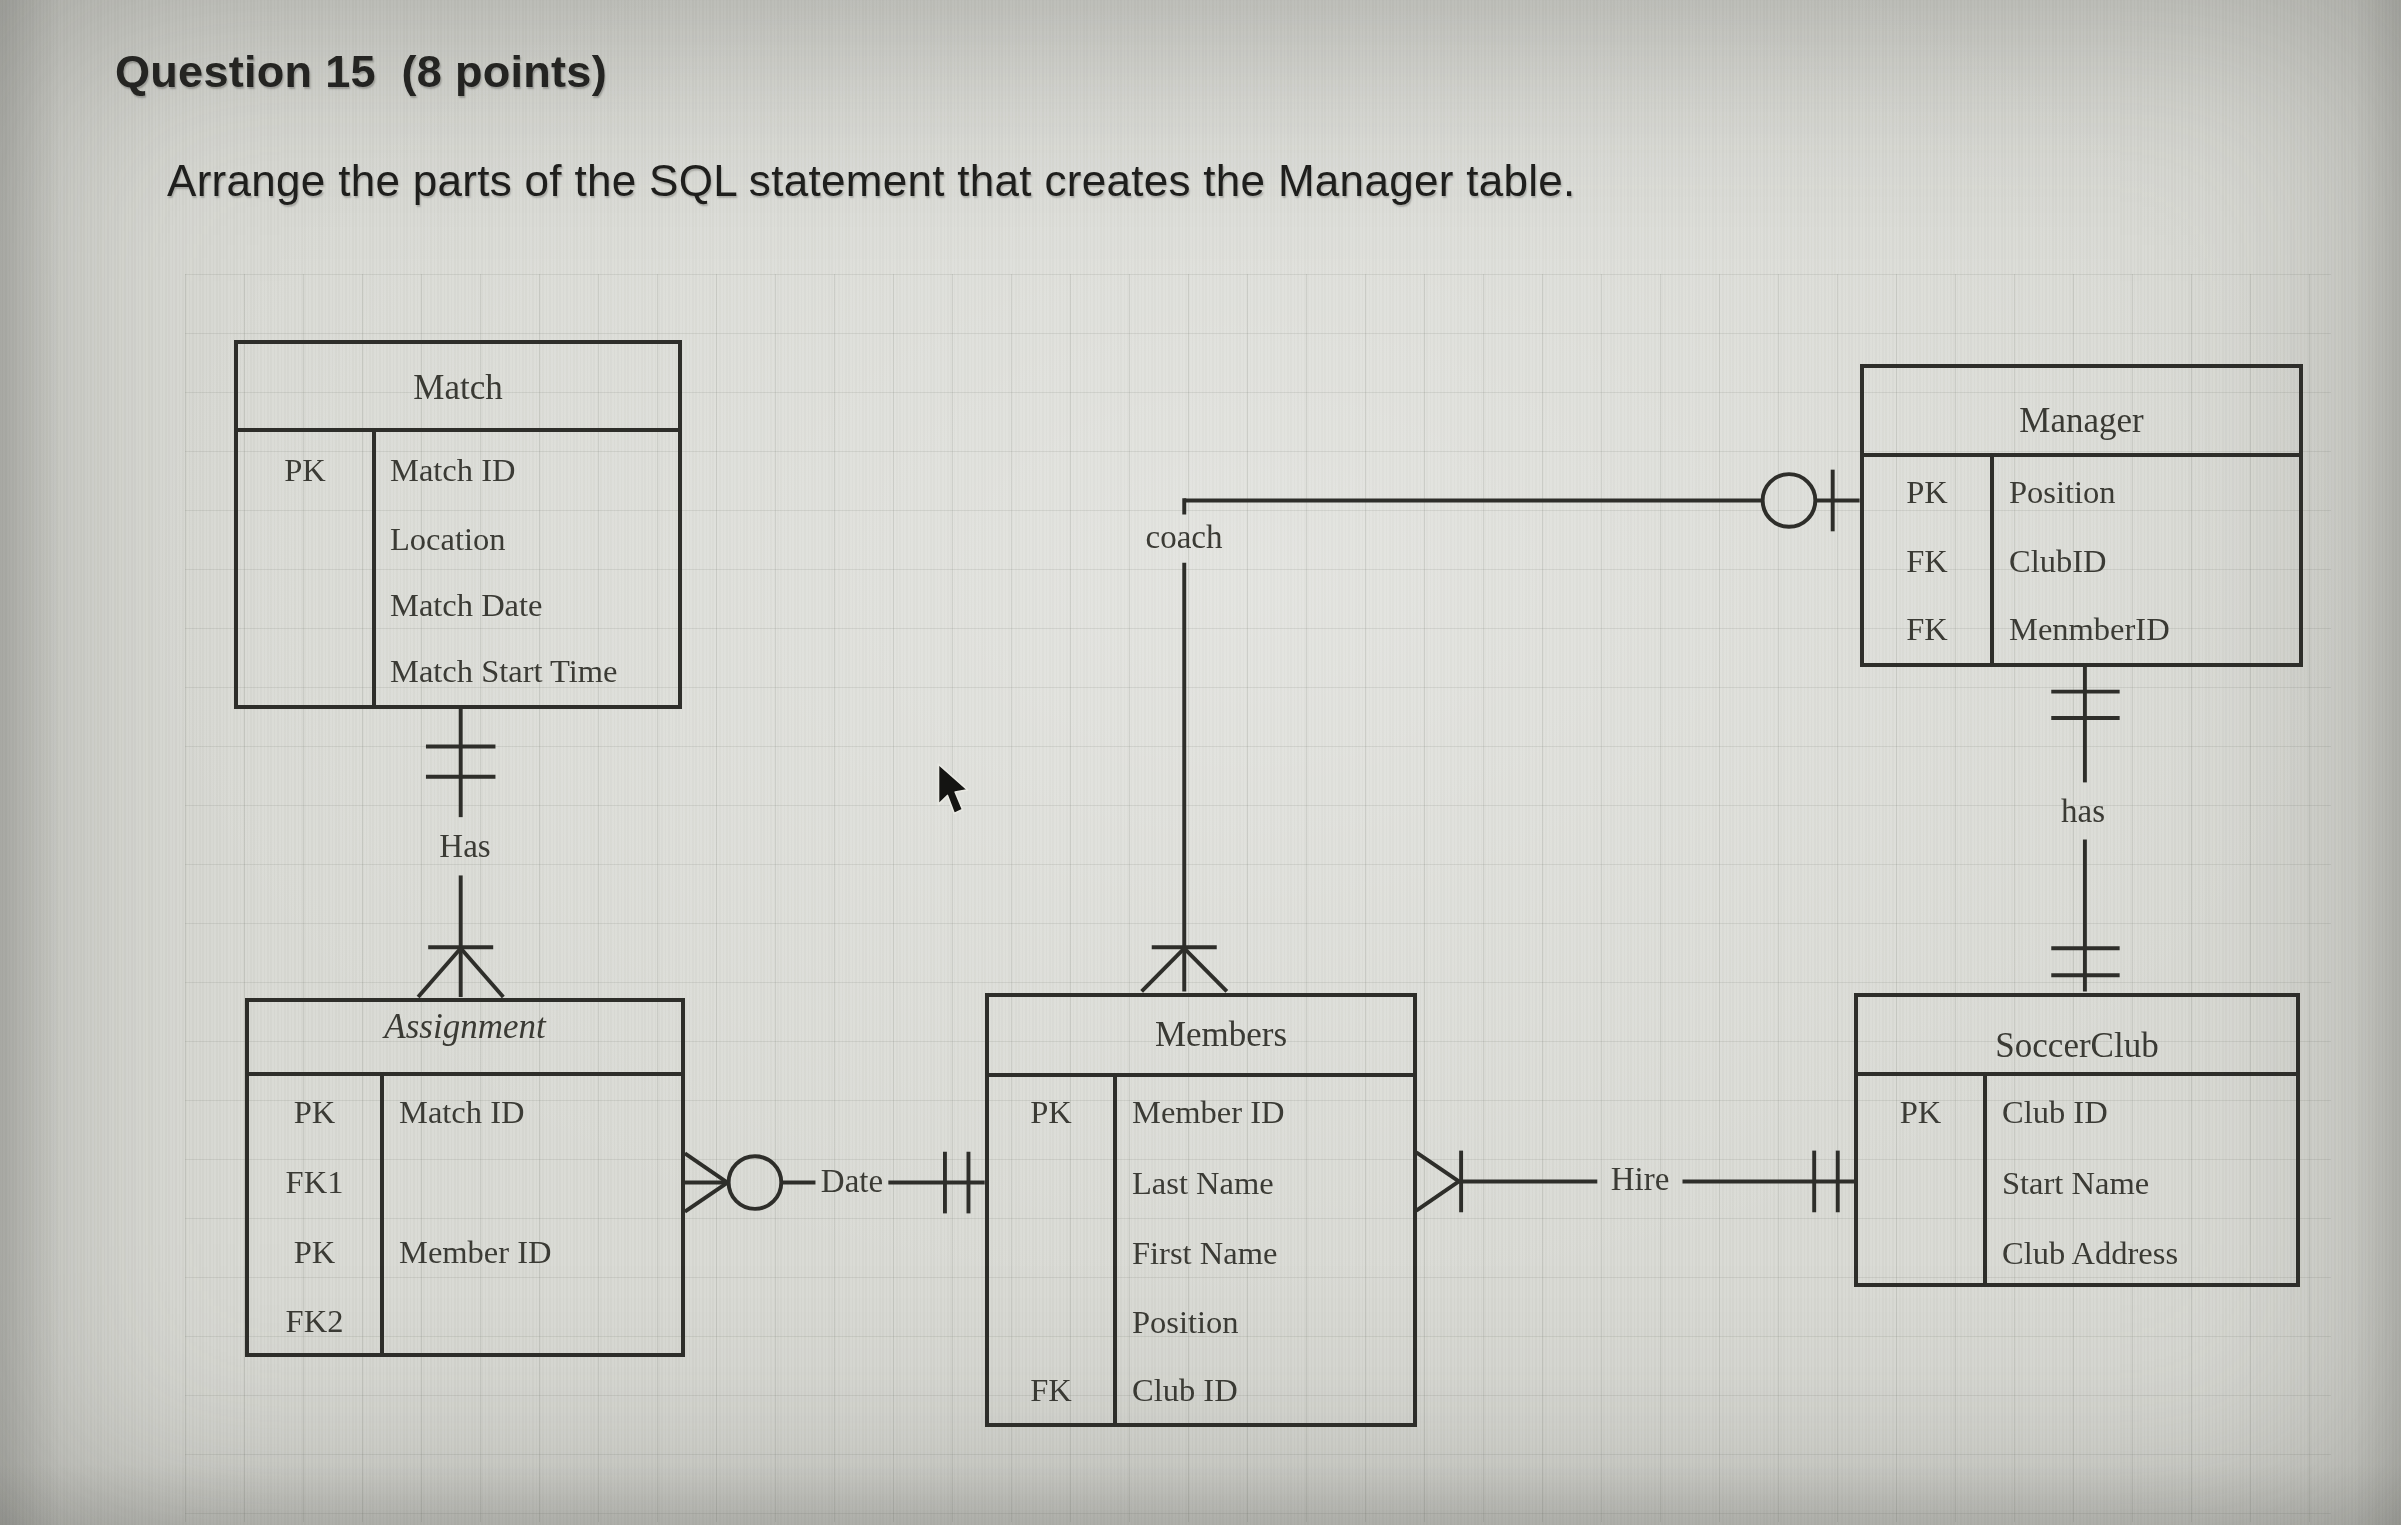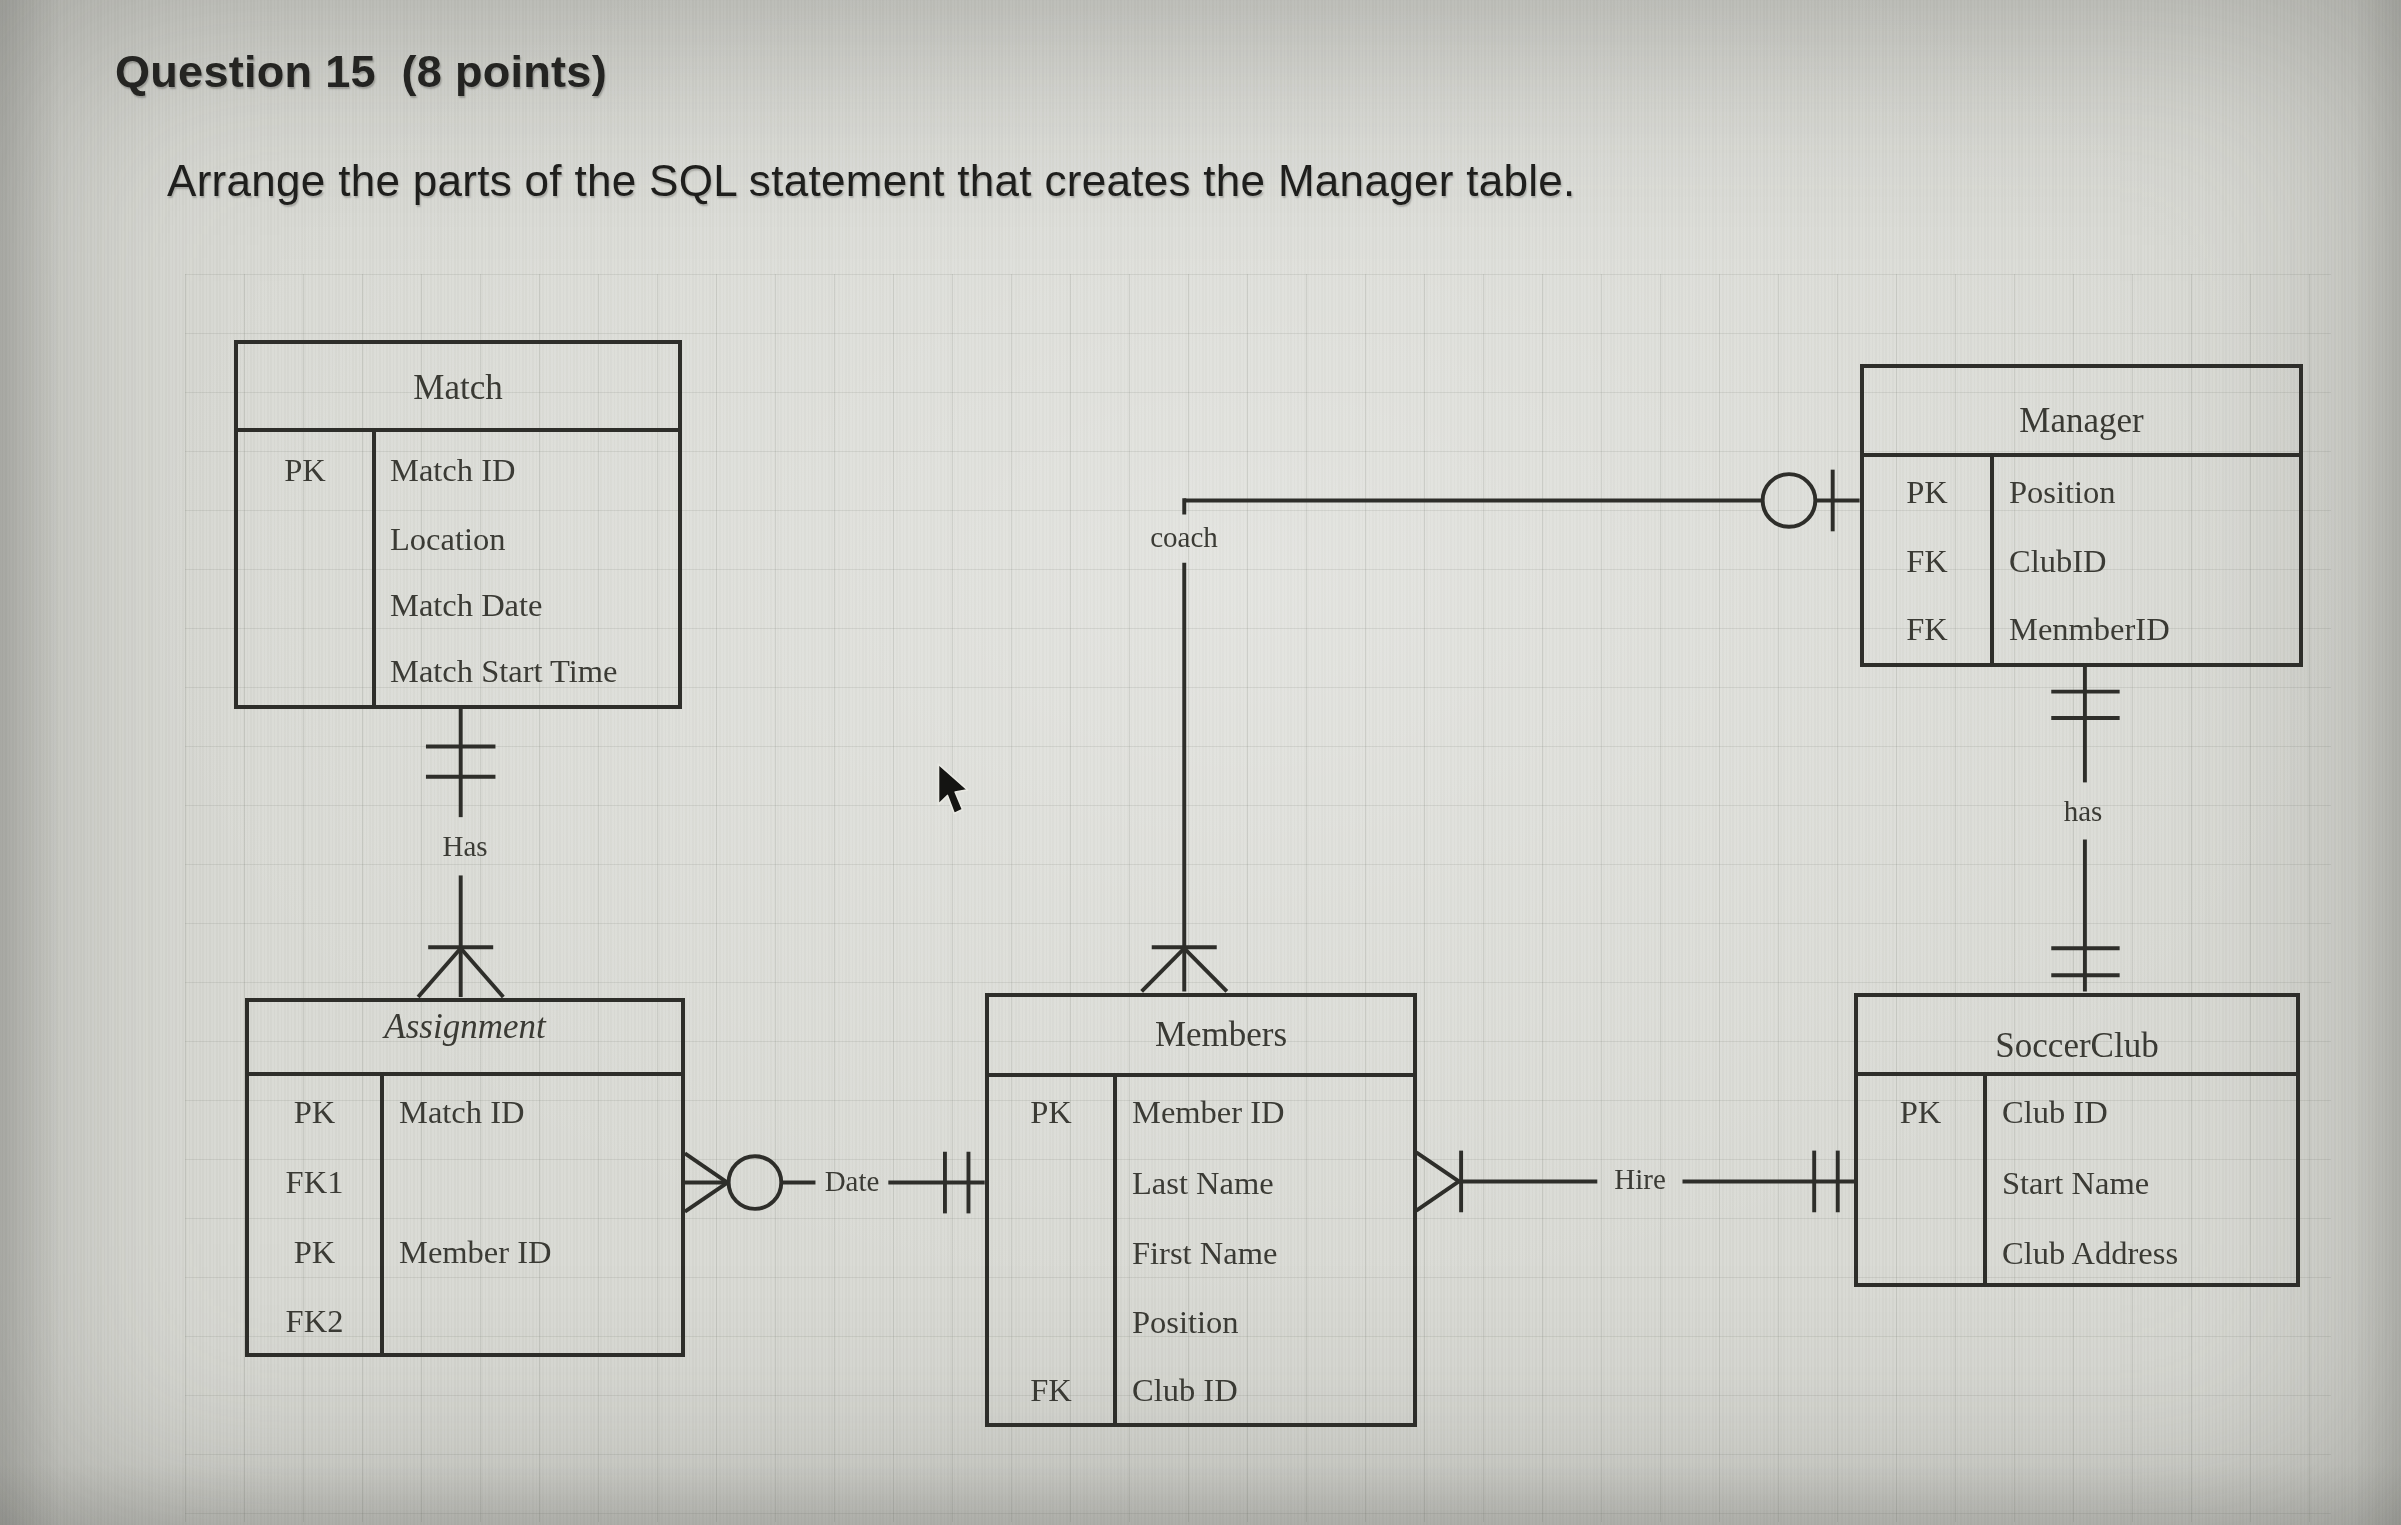--- a/index.html
+++ b/index.html
@@ -45,21 +45,21 @@
     position:absolute;left:0;right:0;display:flex;align-items:center;justify-content:center;
     font-size:35px;color:#3a3a34;
   }
   .e-hdiv{position:absolute;left:0;right:0;height:3.9px;background:#2e2e2a;}
   .e-vdiv{position:absolute;width:3.9px;background:#2e2e2a;}
   .cell{position:absolute;transform:translateY(-50%);font-size:32.5px;white-space:nowrap;color:#3b3b35;}
   .keycell{text-align:center;}
   
   .rel-label{
     position:absolute;transform:translate(-50%,-50%);
-    font-size:29px;color:#3b3b35;white-space:nowrap;
+    font-size:33px;color:#3b3b35;white-space:nowrap;
   }
   svg#connectors{position:absolute;left:0;top:0;pointer-events:none;}
   #cursor{position:absolute;left:935px;top:763px;pointer-events:none;}
 </style>
 </head>
 <body>
 
 <div id="canvas">
 
   <div id="grid"></div>

